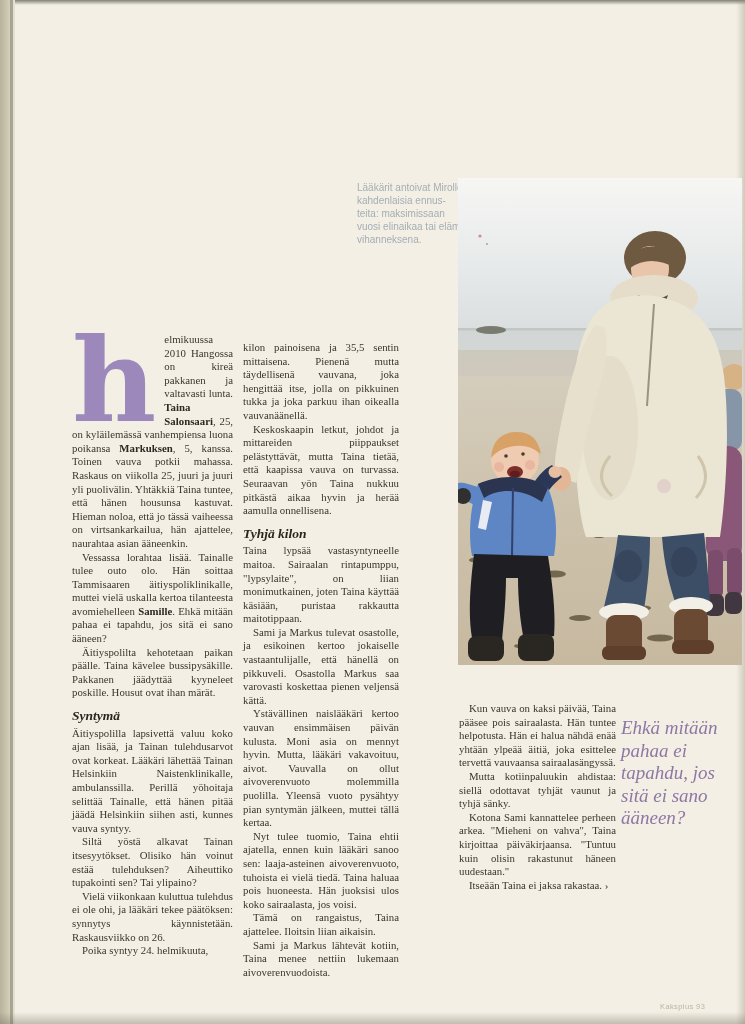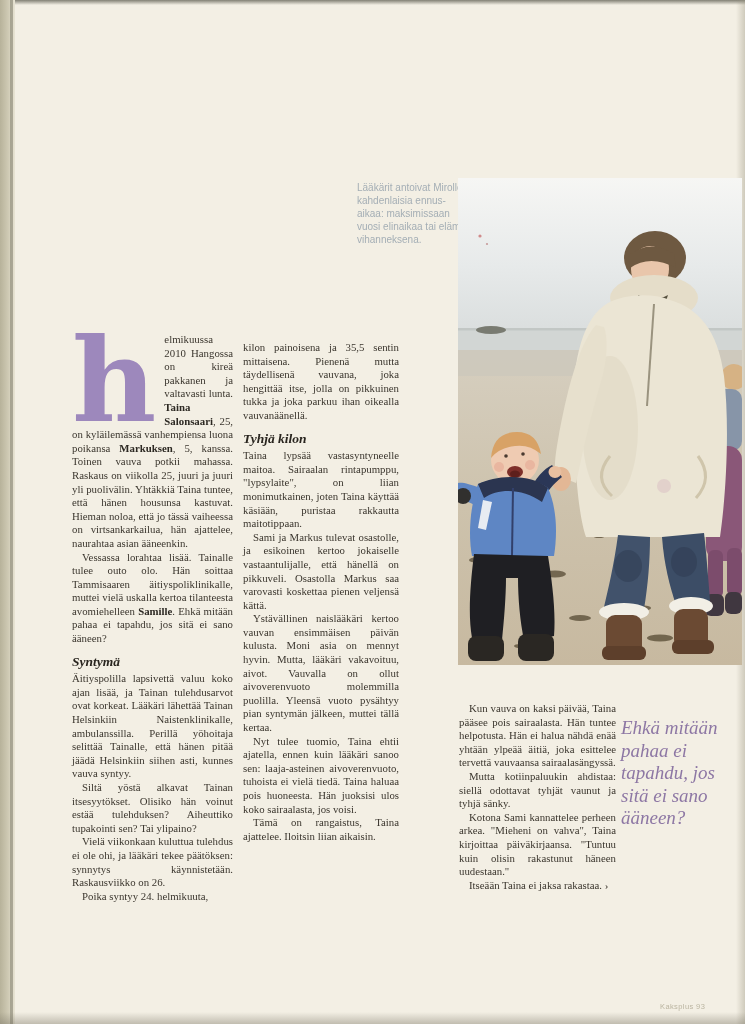--- a/index.html
+++ b/index.html
@@ -44,21 +44,21 @@
 
   <div class="edge-top"></div>
   <div class="edge-left"></div>
   <div class="edge-left-line"></div>
   <div class="edge-right"></div>
   <div class="edge-bottom"></div>
 
   <div class="caption">
     <div>Lääkärit antoivat Mirolle</div>
     <div>kahdenlaisia ennus-</div>
-    <div>aikaa: maksimissaan</div>
+    <div>teita: maksimissaan</div>
     <div>vuosi elinaikaa tai elämä</div>
     <div>vihanneksena.</div>
   </div>
 
   <div class="photo">
     <svg viewBox="0 0 284 487" preserveAspectRatio="none">
       <defs>
         <linearGradient id="sky" x1="0" y1="0" x2="0" y2="1">
           <stop offset="0" stop-color="#f6f6f4"></stop>
             <stop offset="0.55" stop-color="#e7eaea"></stop>
@@ -161,35 +161,38 @@
                  L60,400 C60,420 62,444 66,462 L96,458 C98,433 94,403 90,378 Z" fill="#1f1f23"></path>
         <rect x="10" y="458" width="36" height="25" rx="8" fill="#2a2723"></rect>
         <rect x="60" y="456" width="36" height="27" rx="8" fill="#2a2723"></rect>
       </g>
     </svg>
   </div>
 
   <div class="col col1">
     <p><span class="dropcap">h</span><span>elmikuussa 2010 Hangossa on kireä pakkanen ja valtavasti lunta. </span><b>Taina Salonsaari</b><span>, 25, on kyläilemässä vanhempiensa luona poikansa </span><b>Markuksen</b><span>, 5, kanssa. Toinen vauva potkii mahassa. Raskaus on viikolla 25, juuri ja juuri yli puolivälin. Yhtäkkiä Taina tuntee, että hänen housunsa kastuvat. Hieman noloa, että jo tässä vaiheessa on virtsankarkailua, hän ajattelee, naurahtaa asian ääneenkin.</span></p>
     <p class="ind"><span>Vessassa lorahtaa lisää. Tainalle tulee outo olo. Hän soittaa Tammisaaren äitiyspoliklinikalle, muttei vielä uskalla kertoa tilanteesta avomiehelleen </span><b>Samille</b><span>. Ehkä mitään pahaa ei tapahdu, jos sitä ei sano ääneen?</span></p>
+    <p class="ind">Äitiyspolilta kehotetaan paikan päälle. Taina kävelee bussipysäkille. Pakkanen jäädyttää kyyneleet poskille. Housut ovat ihan märät.</p>
     <h3 class="sec">Syntymä</h3>
     <p>Äitiyspolilla lapsivettä valuu koko ajan lisää, ja Tainan tulehdusarvot ovat korkeat. Lääkäri lähettää Tainan Helsinkiin Naistenklinikalle, ambulanssilla. Perillä yöhoitaja selittää Tainalle, että hänen pitää jäädä Helsinkiin siihen asti, kunnes vauva syntyy.</p>
     <p class="ind">Siltä yöstä alkavat Tainan itsesyytökset. Olisiko hän voinut estää tulehduksen? Aiheuttiko tupakointi sen? Tai ylipaino?</p>
     <p class="ind">Vielä viikonkaan kuluttua tulehdus ei ole ohi, ja lääkäri tekee päätöksen: synnytys käynnistetään. Raskausviikko on 26.</p>
     <p class="ind">Poika syntyy 24. helmikuuta,</p>
   </div>
 
   <div class="col col2">
     <p>kilon painoisena ja 35,5 sentin mittaisena. Pienenä mutta täydellisenä vauvana, joka hengittää itse, jolla on pikkuinen tukka ja joka parkuu ihan oikealla vauvanäänellä.</p>
+    <p class="ind">Keskoskaapin letkut, johdot ja mittareiden piippaukset pelästyttävät, mutta Taina tietää, että kaapissa vauva on turvassa. Seuraavan yön Taina nukkuu pitkästä aikaa hyvin ja herää aamulla onnellisena.</p>
     <h3 class="sec">Tyhjä kilon</h3>
     <p>Taina lypsää vastasyntyneelle maitoa. Sairaalan rintapumppu, "lypsylaite", on liian monimutkainen, joten Taina käyttää käsiään, puristaa rakkautta maitotippaan.</p>
     <p class="ind">Sami ja Markus tulevat osastolle, ja esikoinen kertoo jokaiselle vastaantulijalle, että hänellä on pikkuveli. Osastolla Markus saa varovasti koskettaa pienen veljensä kättä.</p>
     <p class="ind">Ystävällinen naislääkäri kertoo vauvan ensimmäisen päivän kulusta. Moni asia on mennyt hyvin. Mutta, lääkäri vakavoituu, aivot. Vauvalla on ollut aivoverenvuoto molemmilla puolilla. Yleensä vuoto pysähtyy pian syntymän jälkeen, muttei tällä kertaa.</p>
     <p class="ind">Nyt tulee tuomio, Taina ehtii ajatella, ennen kuin lääkäri sanoo sen: laaja-asteinen aivoverenvuoto, tuhoista ei vielä tiedä. Taina haluaa pois huoneesta. Hän juoksisi ulos koko sairaalasta, jos voisi.</p>
     <p class="ind">Tämä on rangaistus, Taina ajattelee. Iloitsin liian aikaisin.</p>
+    <p class="ind">Sami ja Markus lähtevät kotiin, Taina menee nettiin lukemaan aivoverenvuodoista.</p>
   </div>
 
   <div class="col col3">
     <p class="ind">Kun vauva on kaksi päivää, Taina pääsee pois sairaalasta. Hän tuntee helpotusta. Hän ei halua nähdä enää yhtään ylpeää äitiä, joka esittelee tervettä vauvaansa sairaalasängyssä.</p>
     <p class="ind">Mutta kotiinpaluukin ahdistaa: siellä odottavat tyhjät vaunut ja tyhjä sänky.</p>
     <p class="ind">Kotona Sami kannattelee perheen arkea. "Mieheni on vahva", Taina kirjoittaa päiväkirjaansa. "Tuntuu kuin olisin rakastunut häneen uudestaan."</p>
     <p class="ind">Itseään Taina ei jaksa rakastaa. ›</p>
   </div>
 
   <div class="pullquote">Ehkä mitään pahaa ei tapahdu, jos sitä ei sano ääneen?</div>

